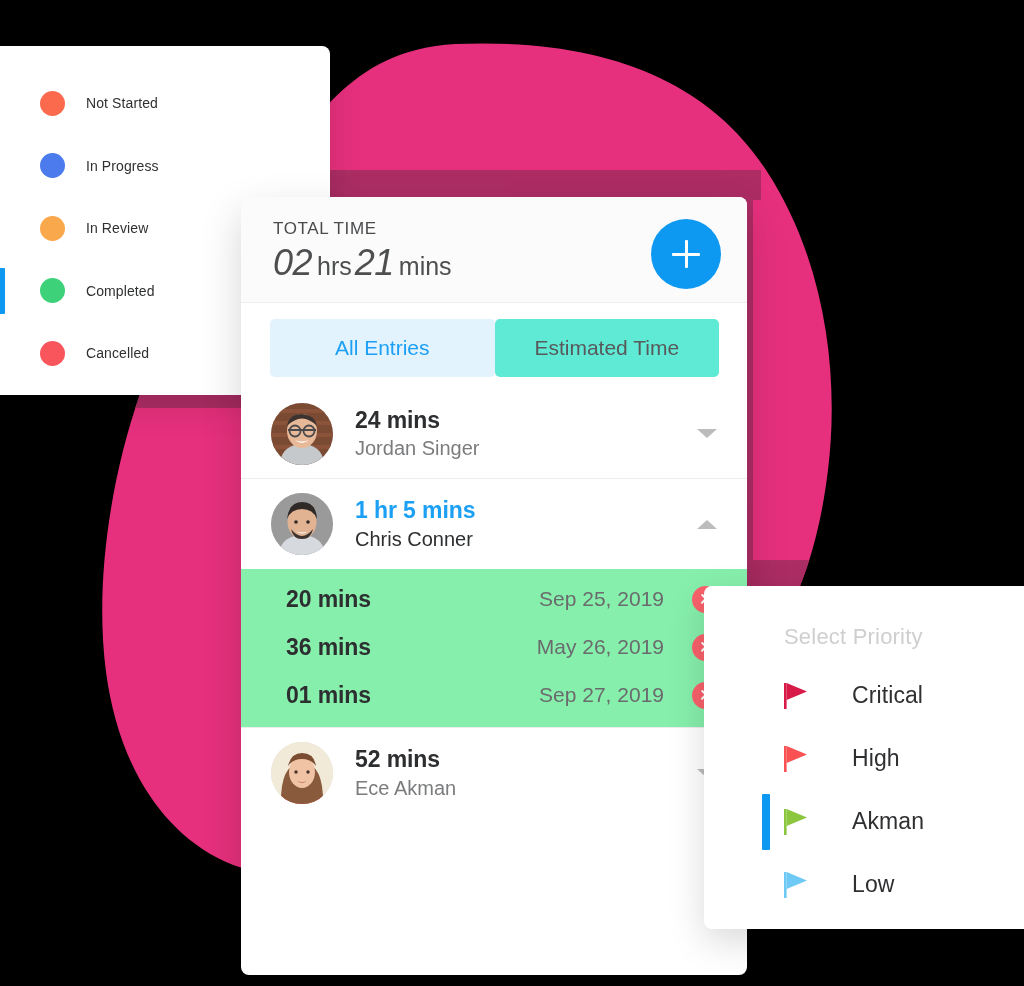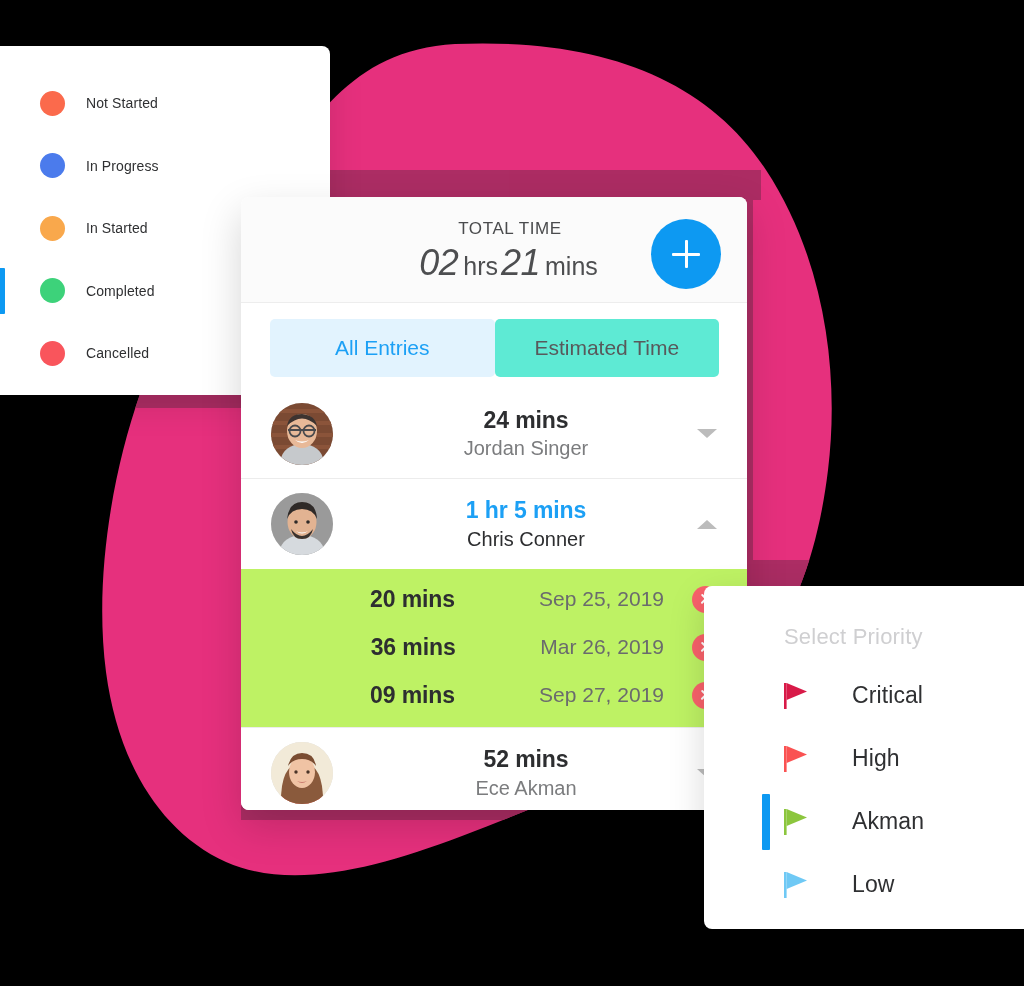--- a/index.html
+++ b/index.html
@@ -84,26 +84,25 @@
     color: #2f3032;
     letter-spacing: 0.1px;
     font-weight: 400;
   }
 
   
   #time-card {
     left: 241px;
     top: 197px;
     width: 506px;
-    height: 613px;
+    height: 778px;
     box-shadow: 0 16px 40px rgba(0,0,0,0.17);
     overflow: hidden;
     display: flex;
     flex-direction: column;
-    text-align: center;
   }
   .tc-header {
     position: relative;
     height: 106px;
     background: #fbfbfb;
     border-bottom: 1px solid #ededed;
     box-sizing: border-box;
     padding: 22px 0 0 32px;
     flex: 0 0 auto;
   }
@@ -244,21 +243,21 @@
     width: 0; height: 0;
     flex: 0 0 auto;
     border-left: 10px solid transparent;
     border-right: 10px solid transparent;
   }
   .chevron.down { border-top: 9px solid #bcbcbc; }
   .chevron.up   { border-bottom: 9px solid #bcbcbc; }
 
   
   .sub-entries {
-    background: #bef264;
+    background: #86efac;
     border-bottom: 1px solid #ececec;
     padding: 6px 0 8px 0;
   }
   .sub-row {
     height: 48px;
     display: flex;
     align-items: center;
     padding: 0 28px 0 45px;
     box-sizing: border-box;
   }
@@ -382,21 +381,21 @@
       <span class="status-label">Not Started</span>
     </div>
     <div class="status-row">
       <span class="sel-bar"></span>
       <span class="status-dot" style="background:#4B7BEC"></span>
       <span class="status-label">In Progress</span>
     </div>
     <div class="status-row">
       <span class="sel-bar"></span>
       <span class="status-dot" style="background:#F9A84C"></span>
-      <span class="status-label">In Started</span>
+      <span class="status-label">In Review</span>
     </div>
     <div class="status-row is-selected">
       <span class="sel-bar"></span>
       <span class="status-dot" style="background:#3DD27A"></span>
       <span class="status-label">Completed</span>
     </div>
     <div class="status-row">
       <span class="sel-bar"></span>
       <span class="status-dot" style="background:#F9555C"></span>
       <span class="status-label">Cancelled</span>
@@ -470,25 +469,25 @@
     </div>
 
     <div class="sub-entries">
       <div class="sub-row">
         <span class="sub-duration">20 mins</span>
         <span class="sub-date">Sep 25, 2019</span>
         <button class="delete-btn"></button>
       </div>
       <div class="sub-row">
         <span class="sub-duration">36 mins</span>
-        <span class="sub-date">Mar 26, 2019</span>
+        <span class="sub-date">May 26, 2019</span>
         <button class="delete-btn"></button>
       </div>
       <div class="sub-row">
-        <span class="sub-duration">09 mins</span>
+        <span class="sub-duration">01 mins</span>
         <span class="sub-date">Sep 27, 2019</span>
         <button class="delete-btn"></button>
       </div>
     </div>
 
     <div class="entry-row" style="border-bottom:none;">
       <div class="avatar">
         <svg viewBox="0 0 62 62" xmlns="http://www.w3.org/2000/svg">
           <rect width="62" height="62" fill="#f2ead8"></rect>
           <ellipse cx="31" cy="57" rx="20" ry="15" fill="#ef5f5f"></ellipse>

